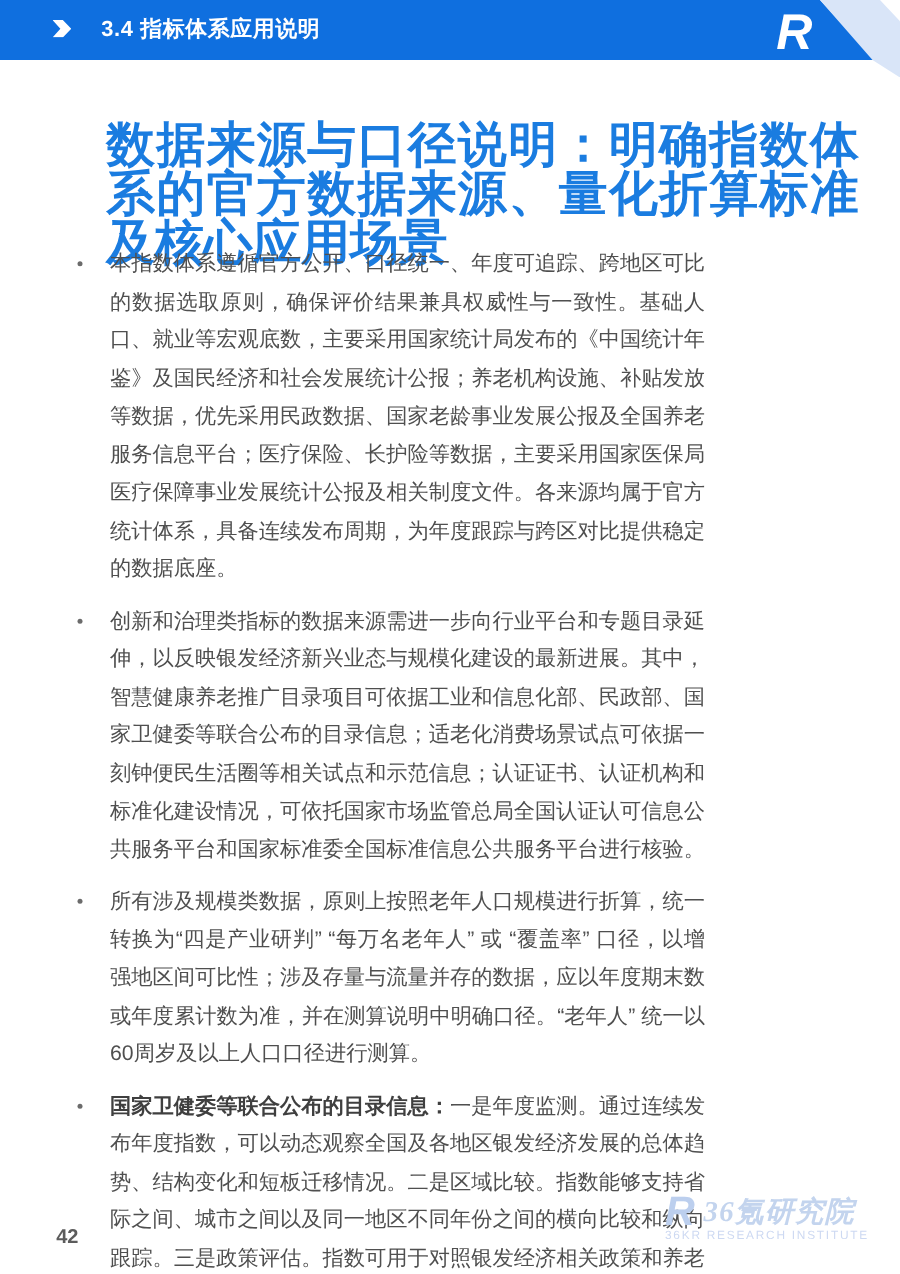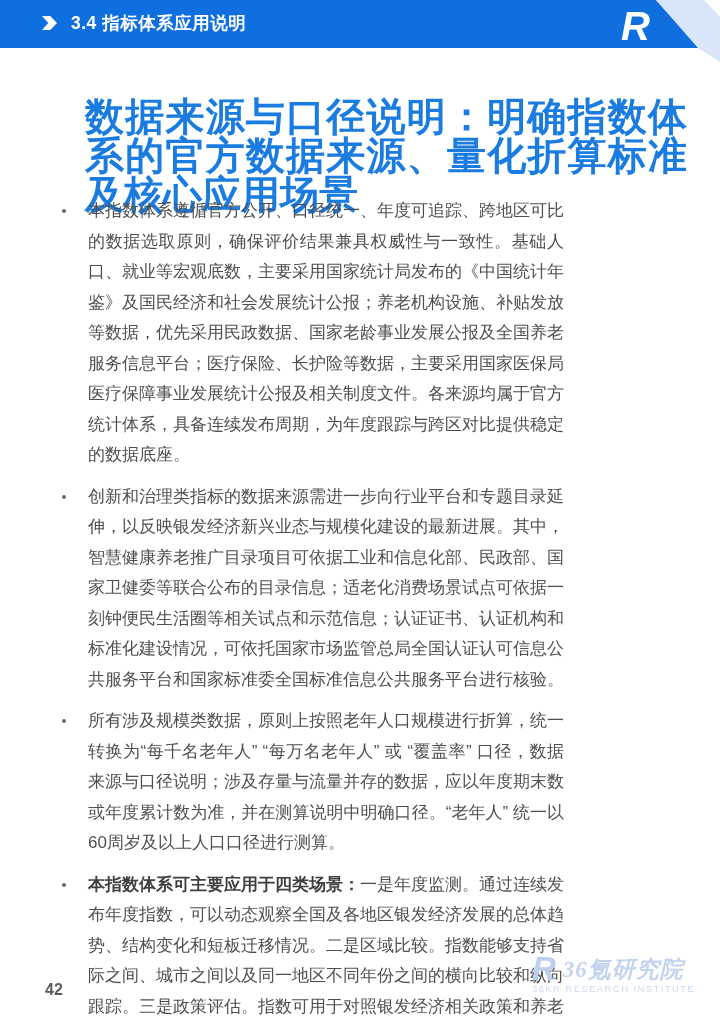--- a/index.html
+++ b/index.html
@@ -12,21 +12,21 @@
     position:absolute;top:0;left:0;width:720px;height:48px;
     background:var(--header_bg);
     clip-path:polygon(0 0,656px 0,700px 48px,0 48px);
   }
   .header-band{
     position:absolute;top:0;left:640px;width:80px;height:62px;
     background:var(--band);
     clip-path:polygon(16px 0,64px 0,80px 17px,80px 62px,58px 48px);
   }
   .header-row{
-    position:absolute;top:0;left:42px;height:46px;display:flex;align-items:center;gap:14px;z-index:3;
+    position:absolute;top:0;left:42px;height:46px;display:flex;align-items:center;gap:24px;z-index:3;
   }
   .chevron{
     width:15px;height:14px;background:#ffffff;display:inline-block;
     clip-path:polygon(0 0,55% 0,100% 50%,55% 100%,0 100%,42% 50%);
   }
   .header-title{font-size:17.5px;font-weight:700;color:#ffffff;letter-spacing:0.5px;}
   .header-logo-r{
     position:absolute;top:4px;left:621px;z-index:2;
     font-size:40px;font-weight:700;font-style:italic;color:#ffffff;line-height:44px;
   }
@@ -75,25 +75,25 @@
     <div class="bullet">
       <span class="dot"></span>
       <b></b><span>本指数体系遵循官方公开、口径统一、年度可追踪、跨地区可比的数据选取原则，确保评价结果兼具权威性与一致性。基础人口、就业等宏观底数，主要采用国家统计局发布的《中国统计年鉴》及国民经济和社会发展统计公报；养老机构设施、补贴发放等数据，优先采用民政数据、国家老龄事业发展公报及全国养老服务信息平台；医疗保险、长护险等数据，主要采用国家医保局医疗保障事业发展统计公报及相关制度文件。各来源均属于官方统计体系，具备连续发布周期，为年度跟踪与跨区对比提供稳定的数据底座。</span>
     </div>
     <div class="bullet">
       <span class="dot"></span>
       <b></b><span>创新和治理类指标的数据来源需进一步向行业平台和专题目录延伸，以反映银发经济新兴业态与规模化建设的最新进展。其中，智慧健康养老推广目录项目可依据工业和信息化部、民政部、国家卫健委等联合公布的目录信息；适老化消费场景试点可依据一刻钟便民生活圈等相关试点和示范信息；认证证书、认证机构和标准化建设情况，可依托国家市场监管总局全国认证认可信息公共服务平台和国家标准委全国标准信息公共服务平台进行核验。</span>
     </div>
     <div class="bullet">
       <span class="dot"></span>
-      <b></b><span>所有涉及规模类数据，原则上按照老年人口规模进行折算，统一转换为“每千名老年人” “每万名老年人” 或 “覆盖率” 口径，数据来源与口径说明；涉及存量与流量并存的数据，应以年度期末数或年度累计数为准，并在测算说明中明确口径。“老年人” 统一以60周岁及以上人口口径进行测算。</span>
+      <b></b><span>所有涉及规模类数据，原则上按照老年人口规模进行折算，统一转换为“四是产业研判” “每万名老年人” 或 “覆盖率” 口径，以增强地区间可比性；涉及存量与流量并存的数据，应以年度期末数或年度累计数为准，并在测算说明中明确口径。“老年人” 统一以60周岁及以上人口口径进行测算。</span>
     </div>
     <div class="bullet">
       <span class="dot"></span>
-      <b>本指数体系可主要应用于四类场景：</b><span>一是年度监测。通过连续发布年度指数，可以动态观察全国及各地区银发经济发展的总体趋势、结构变化和短板迁移情况。二是区域比较。指数能够支持省际之间、城市之间以及同一地区不同年份之间的横向比较和纵向跟踪。三是政策评估。指数可用于对照银发经济相关政策和养老服务改革任务的实施进展，识别政策落地的有效领域与薄弱环节。 四是产业研判。指数既可服务政府部门开展产业布局、试点遴选和资金投向判断，也可为研究机构、金融机构和市场主体识别区域机会提供参考。</span>
+      <b>国家卫健委等联合公布的目录信息：</b><span>一是年度监测。通过连续发布年度指数，可以动态观察全国及各地区银发经济发展的总体趋势、结构变化和短板迁移情况。二是区域比较。指数能够支持省际之间、城市之间以及同一地区不同年份之间的横向比较和纵向跟踪。三是政策评估。指数可用于对照银发经济相关政策和养老服务改革任务的实施进展，识别政策落地的有效领域与薄弱环节。 四是产业研判。指数既可服务政府部门开展产业布局、试点遴选和资金投向判断，也可为研究机构、金融机构和市场主体识别区域机会提供参考。</span>
     </div>
   </div>
 
   <div class="page-num">42</div>
   <div class="footer-logo">
     <div class="fl-row">
       <span class="fl-r">R</span>
       <span class="fl-cn">36氪研究院</span>
     </div>
     <div class="fl-en">36KR RESEARCH INSTITUTE</div>

